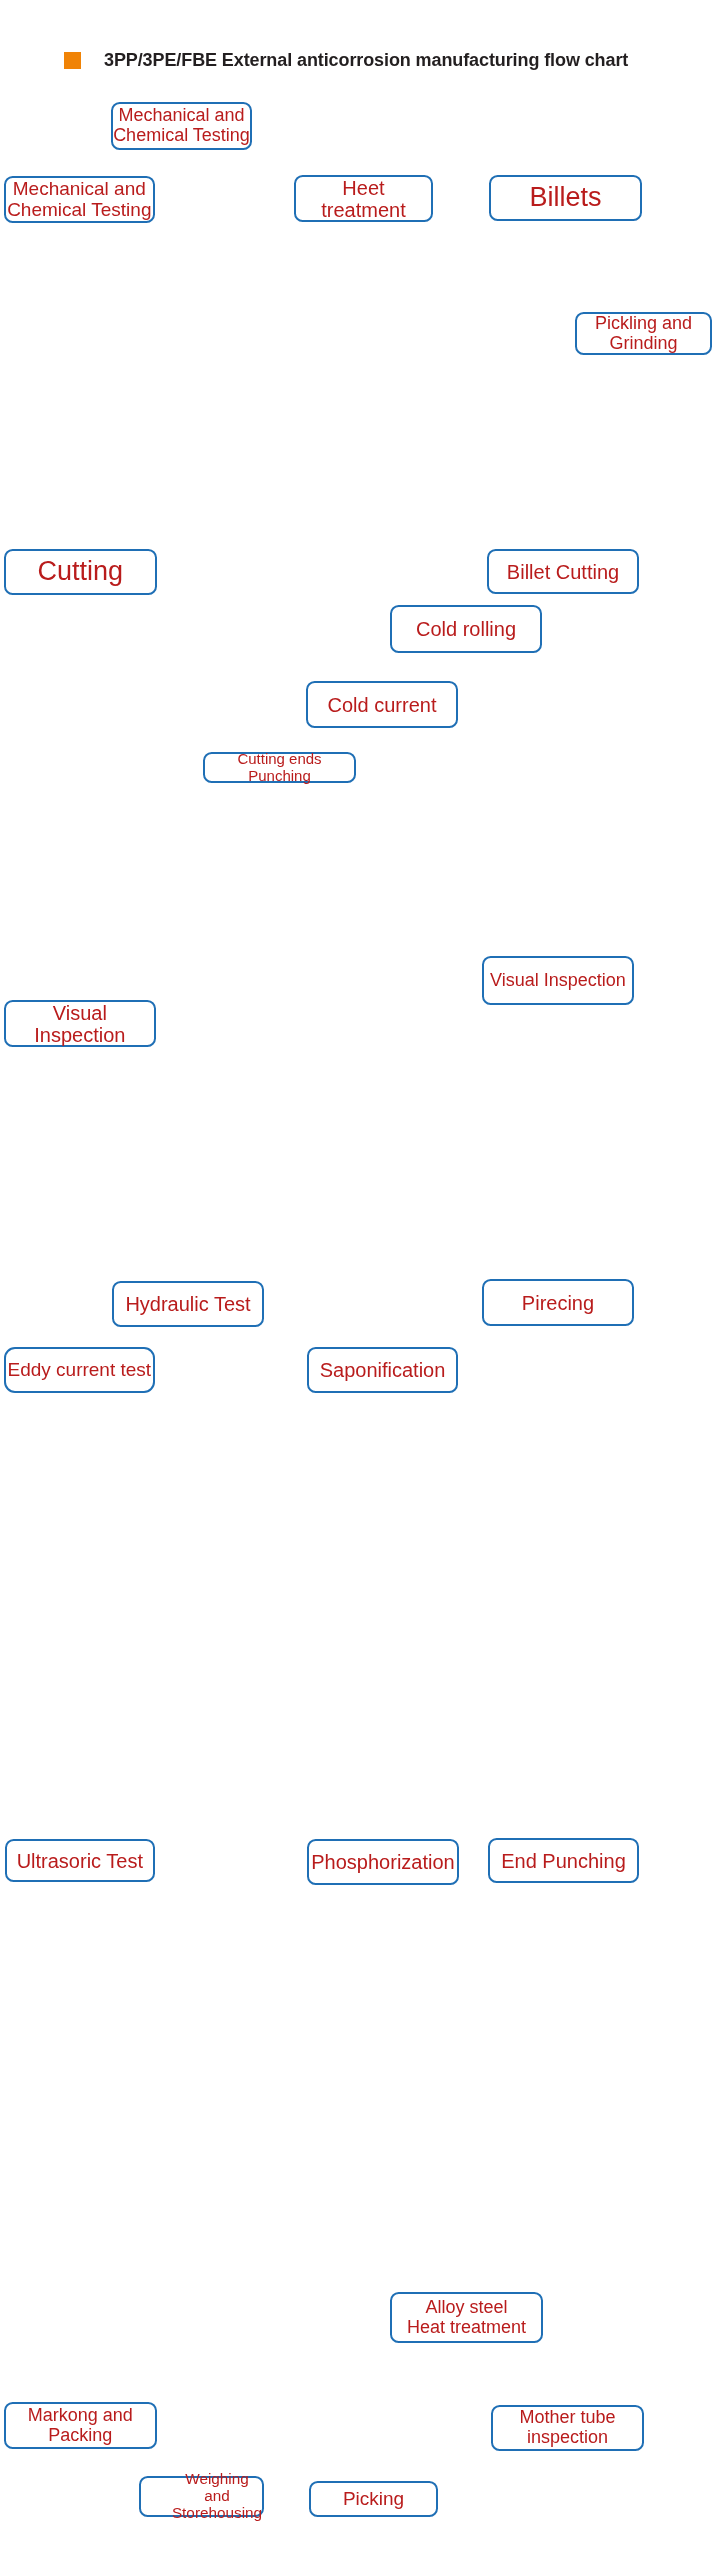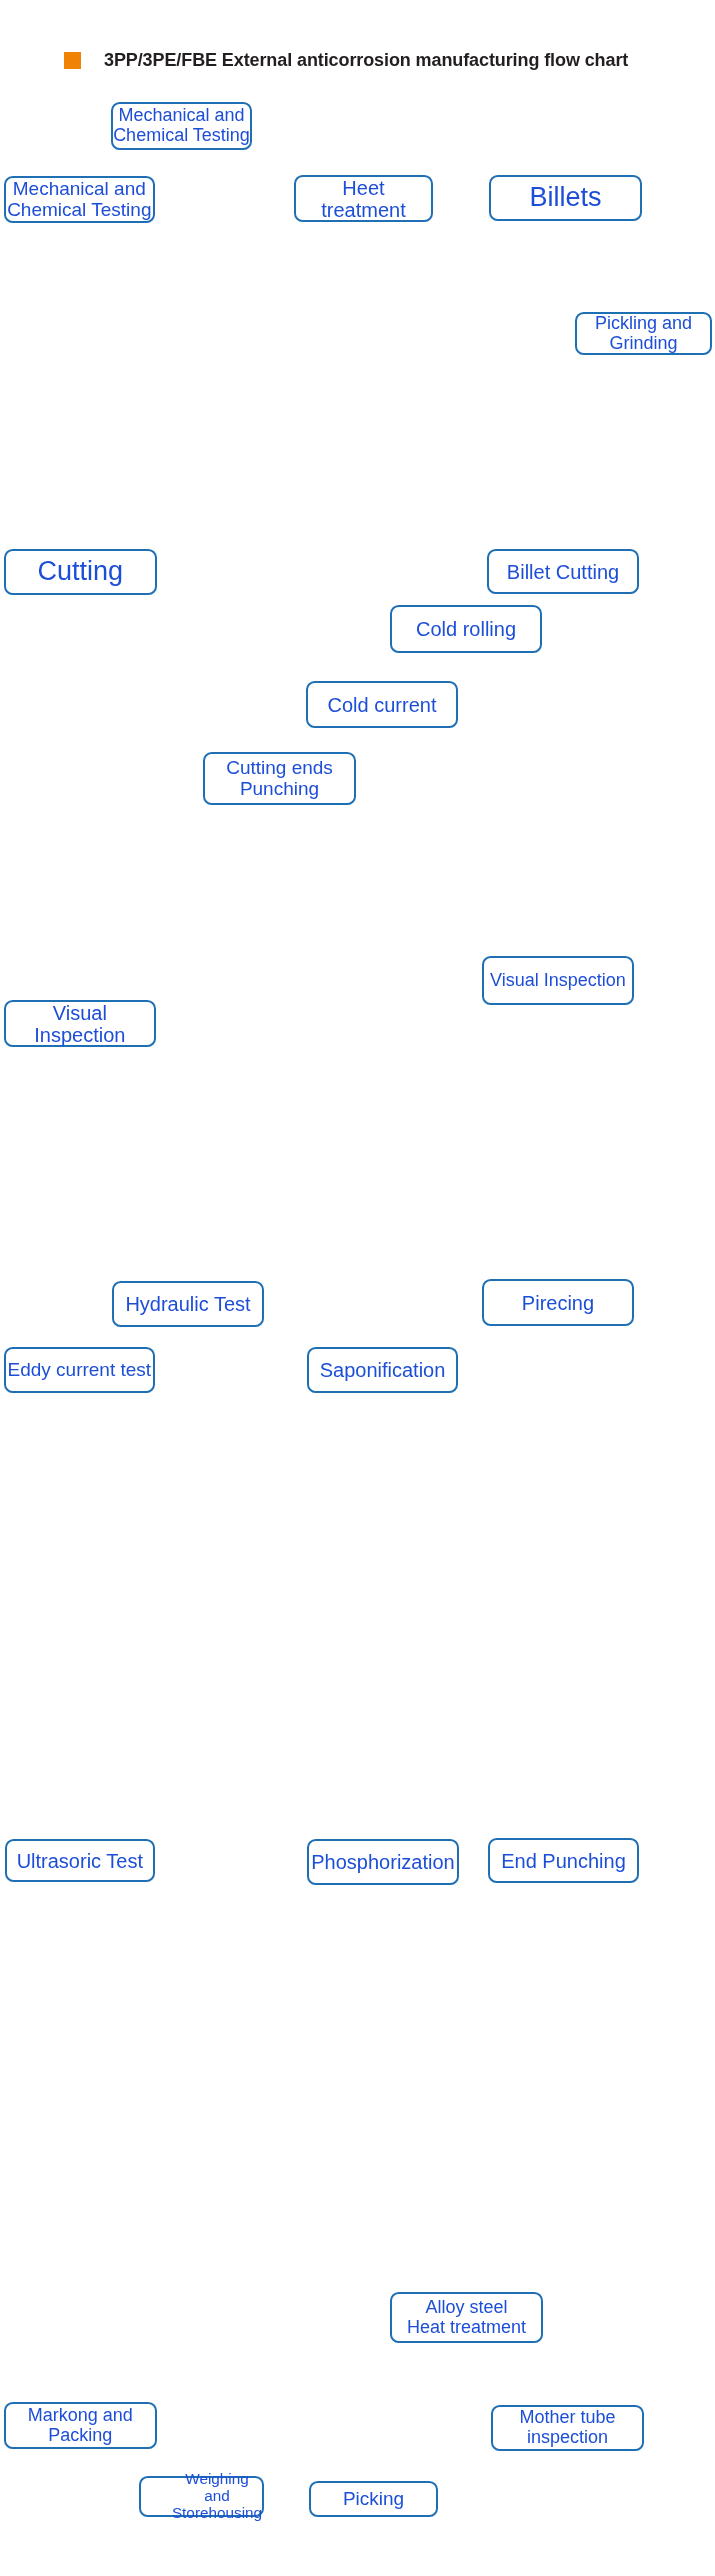--- a/index.html
+++ b/index.html
@@ -7,21 +7,21 @@
   #stage{position:absolute;left:0;top:0;width:715px;height:2576px;background:#ffffff;}
 
   .title-row{position:absolute;left:29px;top:52px;display:flex;align-items:center;height:17px;margin-left:35px;}
   .title-bullet{width:17px;height:17px;background:#F08306;flex:0 0 auto;}
   .title-text{margin-left:23px;font-size:18px;font-weight:bold;color:#231f20;white-space:nowrap;
               letter-spacing:-0.1px;line-height:17px;}
 
   svg.flow{position:absolute;left:0;top:0;width:715px;height:2576px;z-index:1;}
 
   .node{position:absolute;box-sizing:border-box;border:2.1px solid #1F6FB5;border-radius:8.6px;
-        background:#ffffff;color:#1d4ed8;display:flex;align-items:center;justify-content:center;
+        background:#ffffff;color:#b91c1c;display:flex;align-items:center;justify-content:center;
         text-align:center;line-height:1.1;z-index:5;}
   .node span{display:block;white-space:pre-line;}
 </style>
 </head>
 <body>
 
 <div id="stage">
 
   <div class="title-row">
     <span class="title-bullet"></span>
@@ -54,37 +54,37 @@
     </div>
     <div class="node" style="left: 487px; top: 549px; width: 152px; height: 45px; font-size: 20px;">
       <span>Billet Cutting</span>
     </div>
     <div class="node" style="left: 390px; top: 605px; width: 152px; height: 48px; font-size: 20px;">
       <span>Cold rolling</span>
     </div>
     <div class="node" style="left: 306px; top: 681px; width: 152px; height: 47px; font-size: 20px;">
       <span>Cold current</span>
     </div>
-    <div class="node" style="left: 203px; top: 752px; width: 153px; height: 53px; font-size: 19px;">
+    <div class="node" style="left: 203px; top: 752px; width: 153px; height: 31px; font-size: 15px;">
       <span>Cutting ends
 Punching</span>
     </div>
     <div class="node" style="left: 482px; top: 956px; width: 152px; height: 49px; font-size: 18px;">
       <span>Visual Inspection</span>
     </div>
     <div class="node" style="left: 3.8px; top: 1000px; width: 152px; height: 47px; font-size: 20px;">
       <span>Visual Inspection</span>
     </div>
     <div class="node" style="left: 112px; top: 1281px; width: 152px; height: 46px; font-size: 20px;">
       <span>Hydraulic Test</span>
     </div>
     <div class="node" style="left: 482px; top: 1279px; width: 152px; height: 47px; font-size: 20px;">
       <span>Pirecing</span>
     </div>
-    <div class="node" style="left: 3.8px; top: 1347px; width: 151px; height: 46px; font-size: 19px;">
+    <div class="node" style="left: 3.8px; top: 1347px; width: 151px; height: 46px; font-size: 19px; border-radius: 11px;">
       <span>Eddy current test</span>
     </div>
     <div class="node" style="left: 307px; top: 1347px; width: 151px; height: 46px; font-size: 20px; align-items: center;">
       <span>Saponification</span>
     </div>
     <div class="node" style="left: 4.8px; top: 1839px; width: 150px; height: 43px; font-size: 20px;">
       <span>Ultrasoric Test</span>
     </div>
     <div class="node" style="left: 307px; top: 1839px; width: 152px; height: 46px; font-size: 20px;">
       <span>Phosphorization</span>

